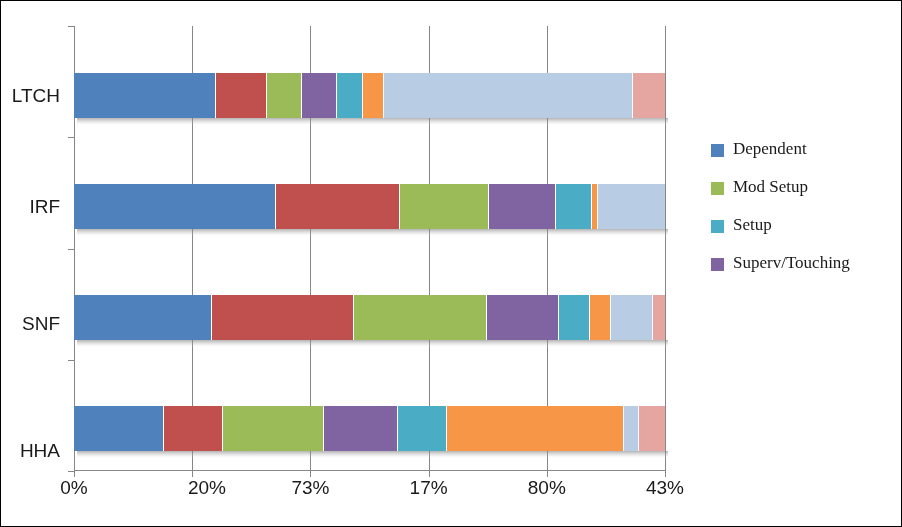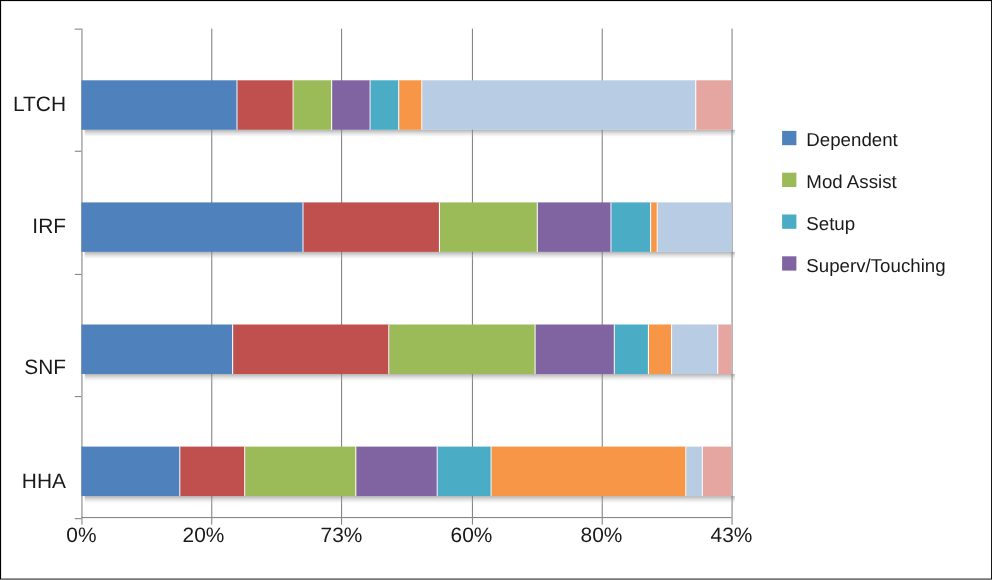--- a/index.html
+++ b/index.html
@@ -123,22 +123,23 @@
   }
   
   #legend {
     position: absolute;
     left: 710px;
     top: 118px;
     width: 186px;
   }
   .legend-item {
     display: flex;
-    align-items: flex-start;
+    align-items: flex-end;
     height: 38px;
+    font-family: Liberation Serif, serif;
   }
   .legend-swatch {
     width: 13px;
     height: 13px;
     flex: 0 0 13px;
     margin-right: 9px;
   }
   .legend-label {
     font-size: 17px;
     color: #1a1a1a;
@@ -147,22 +148,22 @@
   }
 </style>
 </head>
 <body>
 
 <div id="chart-root">
 
   <div id="y-labels">
       <div class="cat-label" style="top: 59.5px;">LTCH</div>
       <div class="cat-label" style="top: 170.5px;">IRF</div>
-      <div class="cat-label" style="top: 299px;">SNF</div>
-      <div class="cat-label" style="top: 403px; margin-left: 25px;">HHA</div>
+      <div class="cat-label" style="top: 288px;">SNF</div>
+      <div class="cat-label" style="top: 415px; margin-left: 25px;">HHA</div>
     </div>
 
   <div id="plot-area">
     <div class="axis-line-v"></div>
     <div class="axis-line-h"></div>
     <div id="grid-lines">
         <div class="grid-line" style="left: 118.2px;"></div>
         <div class="grid-line" style="left: 236.4px;"></div>
         <div class="grid-line" style="left: 354.6px;"></div>
         <div class="grid-line" style="left: 472.8px;"></div>
@@ -225,35 +226,35 @@
           <div class="bar-seg" title="HHA · Setup · 8.2%" style="width: 48.462px; background: rgb(75, 172, 198);"></div>
           <div class="bar-seg" title="HHA · Independent · 30%" style="width: 177.3px; background: rgb(247, 150, 70);"></div>
           <div class="bar-seg" title="HHA · Did Not occur · 2.5%" style="width: 14.775px; background: rgb(184, 204, 228);"></div>
           <div class="bar-seg" title="HHA · Missing · 4.4%" style="width: 26.004px; background: rgb(229, 165, 160);"></div>
         </div>
       </div>
   </div>
 
   <div id="x-labels">
       <div class="x-label" style="left: 73px;">0%</div>
-      <div class="x-label" style="left: 184px;">20%</div>
+      <div class="x-label" style="left: 206px;">20%</div>
       <div class="x-label" style="left: 309.4px;">73%</div>
-      <div class="x-label" style="left: 427.6px;">60%</div>
+      <div class="x-label" style="left: 427.6px;">17%</div>
       <div class="x-label" style="left: 545.8px; text-align: center;">80%</div>
       <div class="x-label" style="left: 664px;">43%</div>
     </div>
 
   <div id="legend">
       <div class="legend-item">
         <span class="legend-swatch" style="background: rgb(79, 129, 189);"></span>
         <span class="legend-label">Dependent</span>
       </div>
       <div class="legend-item">
         <span class="legend-swatch" style="background: rgb(155, 187, 89);"></span>
-        <span class="legend-label">Mod Assist</span>
+        <span class="legend-label">Mod Setup</span>
       </div>
       <div class="legend-item">
         <span class="legend-swatch" style="background: rgb(75, 172, 198);"></span>
         <span class="legend-label">Setup</span>
       </div>
       <div class="legend-item">
         <span class="legend-swatch" style="background: rgb(128, 100, 162);"></span>
         <span class="legend-label">Superv/Touching</span>
       </div>
     </div>

